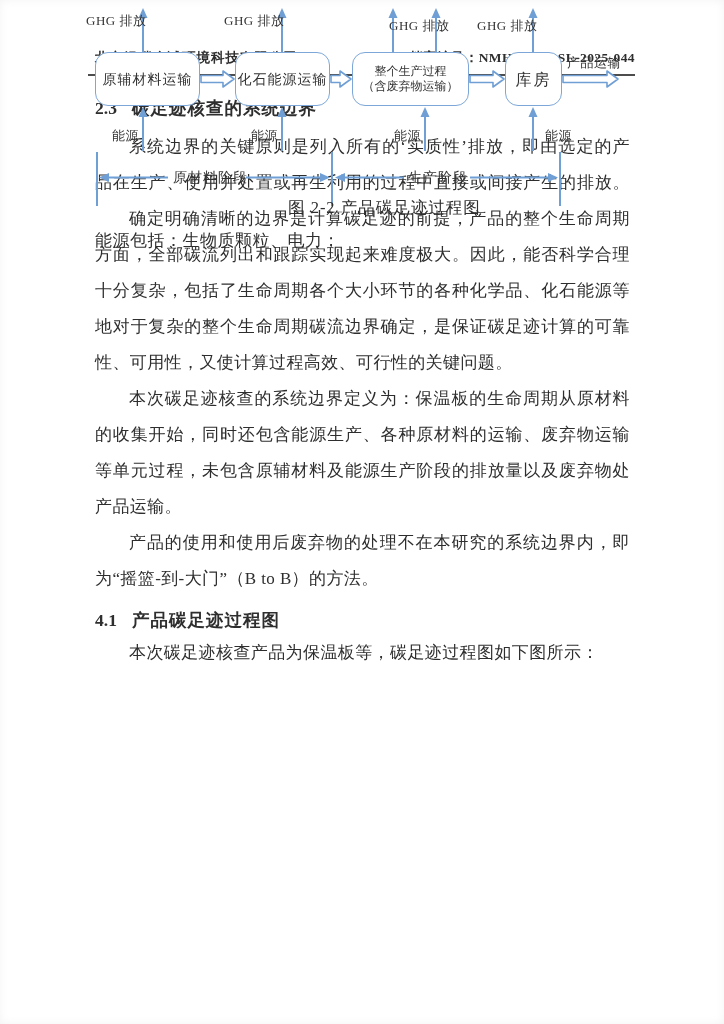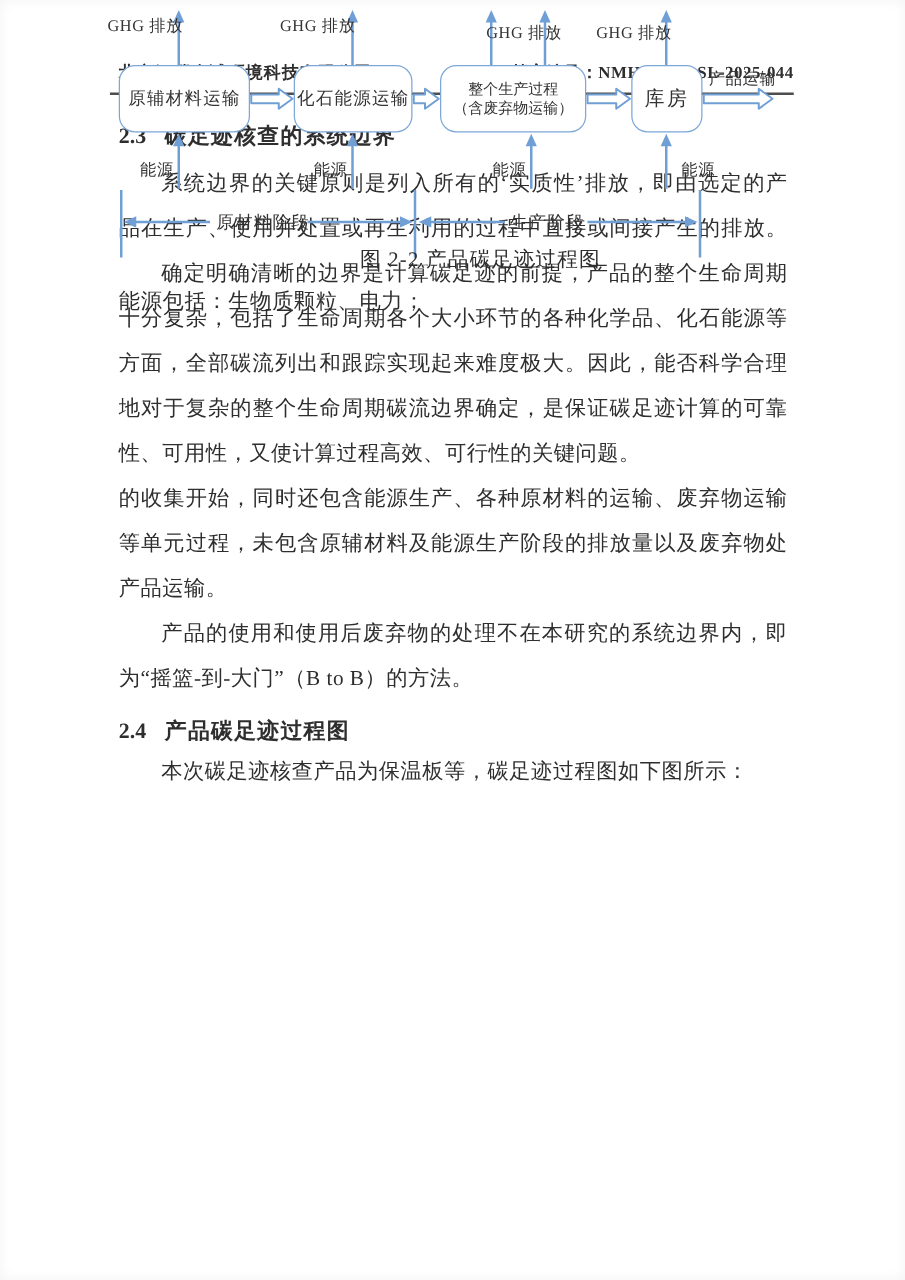--- a/index.html
+++ b/index.html
@@ -56,34 +56,35 @@
 
   <div class="content">
     <div class="sec-heading">
       <span class="num">2.3</span><span>碳足迹核查的系统边界</span>
     </div>
 
     <div class="bl j indent">系统边界的关键原则是列入所有的‘实质性’排放，即由选定的产</div>
     <div class="bl j">品在生产、使用并处置或再生利用的过程中直接或间接产生的排放。</div>
 
     <div class="bl j indent">确定明确清晰的边界是计算碳足迹的前提，产品的整个生命周期</div>
+    <div class="bl j">方面，全部碳流列出和跟踪实现起来难度极大。因此，能否科学合理</div>
     <div class="bl j">十分复杂，包括了生命周期各个大小环节的各种化学品、化石能源等</div>
-    <div class="bl j">方面，全部碳流列出和跟踪实现起来难度极大。因此，能否科学合理</div>
     <div class="bl j">地对于复杂的整个生命周期碳流边界确定，是保证碳足迹计算的可靠</div>
     <div class="bl">性、可用性，又使计算过程高效、可行性的关键问题。</div>
 
+    <div class="bl j indent">本次碳足迹核查的系统边界定义为：保温板的生命周期从原材料</div>
     <div class="bl j">的收集开始，同时还包含能源生产、各种原材料的运输、废弃物运输</div>
     <div class="bl j">等单元过程，未包含原辅材料及能源生产阶段的排放量以及废弃物处</div>
     <div class="bl">产品运输。</div>
 
     <div class="bl j indent">产品的使用和使用后废弃物的处理不在本研究的系统边界内，即</div>
     <div class="bl">为“摇篮-到-大门”（B to B）的方法。</div>
 
     <div class="sec-heading second">
-      <span class="num">2.4</span><span>产品碳足迹过程图</span>
+      <span class="num">4.1</span><span>产品碳足迹过程图</span>
     </div>
 
     <div class="bl indent">本次碳足迹核查产品为保温板等，碳足迹过程图如下图所示：</div>
   </div>
 
   <div class="diagram">
 
     <svg width="724" height="225" viewBox="0 0 724 225">
       <g stroke="#6f9fd5" stroke-width="2" fill="#6f9fd5">
         <line x1="143" y1="47" x2="143" y2="11"></line>

